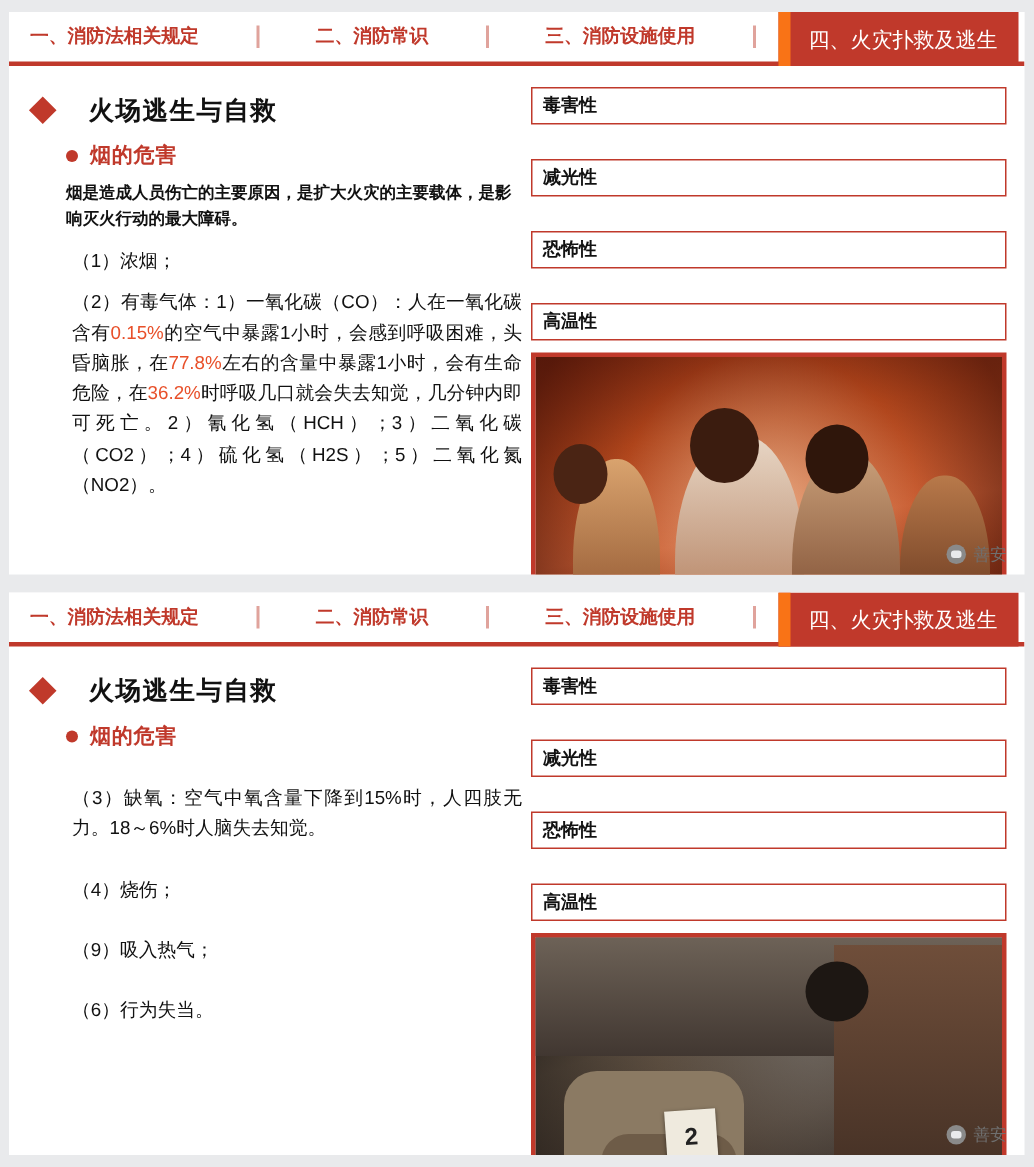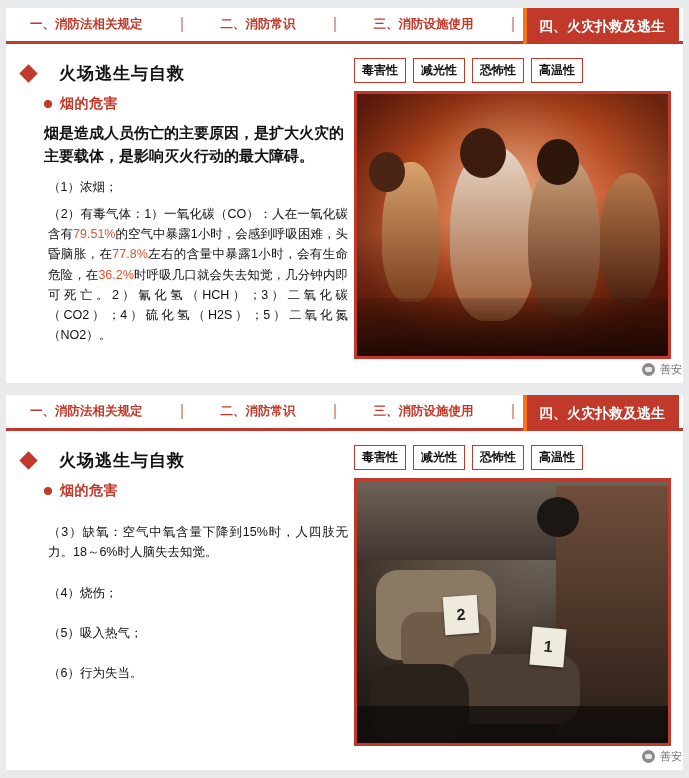--- a/index.html
+++ b/index.html
@@ -30,48 +30,48 @@
     position: relative;
     height: 36px;
     background: #ffffff;
     border-bottom: 3px solid #c0392b;
     display: flex;
     align-items: stretch;
   }
   .nav-items {
     display: flex;
     flex: 1;
-    padding-left: 14px;
+    padding-left: 4px;
     gap: 28px;
   }
   .nav-item {
     color: #c0392b;
     font-size: 12.5px;
     font-weight: bold;
     padding: 0 10px;
     white-space: nowrap;
     line-height: 33px;
   }
   .nav-sep {
     width: 2px;
     height: 15px;
     background: #e0a39c;
     align-self: center;
   }
   .nav-active {
     background: #c0392b;
     color: #ffffff;
     font-size: 14px;
-    font-weight: bold;
+    font-weight: normal;
     display: flex;
     align-items: center;
     padding: 0 14px 0 12px;
     white-space: nowrap;
     position: relative;
-    border-left: 4px solid #f97316;
+    border-left: 8px solid #f97316;
     line-height: 1;
     margin-top: 0;
   }
   .nav-active-wrap {
     display: flex;
     align-items: stretch;
     margin-bottom: -3px;
     padding-right: 4px;
   }
 
@@ -126,41 +126,42 @@
     flex: none;
   }
   .h2-text {
     font-size: 14px;
     font-weight: bold;
     color: #c0392b;
     letter-spacing: .5px;
   }
 
   .lead {
-    font-size: 15px;
+    font-size: 11px;
     font-weight: bold;
     color: #111;
     line-height: 1.55;
     margin: 4px 0 6px 22px;
   }
   .para {
     font-size: 12.5px;
     color: #111;
     line-height: 1.62;
     margin: 7px 0 0 26px;
     text-align: justify;
   }
   .para.first { margin-top: 9px; }
   .hl { color: #e8502a; }
 
   
   .tag-row {
     display: flex;
-    gap: 7px;
+    gap: 23px;
     margin-bottom: 8px;
+    flex-direction: column;
   }
   .tag {
     border: 1.5px solid #c0392b;
     color: #111;
     font-size: 12px;
     font-weight: bold;
     padding: 3px 7px;
     background: #fff;
     white-space: nowrap;
   }
@@ -199,21 +200,21 @@
     display: flex;
     align-items: center;
     justify-content: center;
     box-shadow: 0 1px 3px rgba(0,0,0,.5);
   }
   .photo-2-slide1 { height: 268px; }
 
   
   .watermark {
     position: absolute;
-    right: 1px;
+    right: 12px;
     bottom: 6px;
     display: flex;
     align-items: center;
     gap: 5px;
     color: #6f6f6f;
     font-size: 11px;
   }
   .wm-icon {
     width: 13px; height: 13px;
     border-radius: 50%;
@@ -255,21 +256,21 @@
         <div class="h1-row">
           <span class="diamond"></span>
           <span class="h1-text">火场逃生与自救</span>
         </div>
         <div class="h2-row">
           <span class="bullet-dot"></span>
           <span class="h2-text">烟的危害</span>
         </div>
         <div class="lead">烟是造成人员伤亡的主要原因，是扩大火灾的主要载体，是影响灭火行动的最大障碍。</div>
         <div class="para first">（1）浓烟；</div>
-        <div class="para">（2）有毒气体：1）一氧化碳（CO）：人在一氧化碳含有<span class="hl">79.51%</span>的空气中暴露1小时，会感到呼吸困难，头昏脑胀，在<span class="hl">77.8%</span>左右的含量中暴露1小时，会有生命危险，在<span class="hl">36.2%</span>时呼吸几口就会失去知觉，几分钟内即可死亡。2）氰化氢（HCH）；3）二氧化碳（CO2）；4）硫化氢（H2S）；5）二氧化氮（NO2）。</div>
+        <div class="para">（2）有毒气体：1）一氧化碳（CO）：人在一氧化碳含有<span class="hl">0.15%</span>的空气中暴露1小时，会感到呼吸困难，头昏脑胀，在<span class="hl">77.8%</span>左右的含量中暴露1小时，会有生命危险，在<span class="hl">36.2%</span>时呼吸几口就会失去知觉，几分钟内即可死亡。2）氰化氢（HCH）；3）二氧化碳（CO2）；4）硫化氢（H2S）；5）二氧化氮（NO2）。</div>
       </div>
 
       <div class="right-col">
         <div class="tag-row">
           <div class="tag">毒害性</div>
           <div class="tag">减光性</div>
           <div class="tag">恐怖性</div>
           <div class="tag">高温性</div>
         </div>
         <div class="photo photo-2-slide1" id="photo-1">
@@ -312,21 +313,21 @@
         <div class="h1-row">
           <span class="diamond"></span>
           <span class="h1-text">火场逃生与自救</span>
         </div>
         <div class="h2-row">
           <span class="bullet-dot"></span>
           <span class="h2-text">烟的危害</span>
         </div>
         <div class="para first" style="margin-top:22px;">（3）缺氧：空气中氧含量下降到15%时，人四肢无力。18～6%时人脑失去知觉。</div>
         <div class="para" style="margin-top:20px;">（4）烧伤；</div>
-        <div class="para" style="margin-top:20px;">（5）吸入热气；</div>
+        <div class="para" style="margin-top:20px;">（9）吸入热气；</div>
         <div class="para" style="margin-top:20px;">（6）行为失当。</div>
       </div>
 
       <div class="right-col">
         <div class="tag-row">
           <div class="tag">毒害性</div>
           <div class="tag">减光性</div>
           <div class="tag">恐怖性</div>
           <div class="tag">高温性</div>
         </div>

